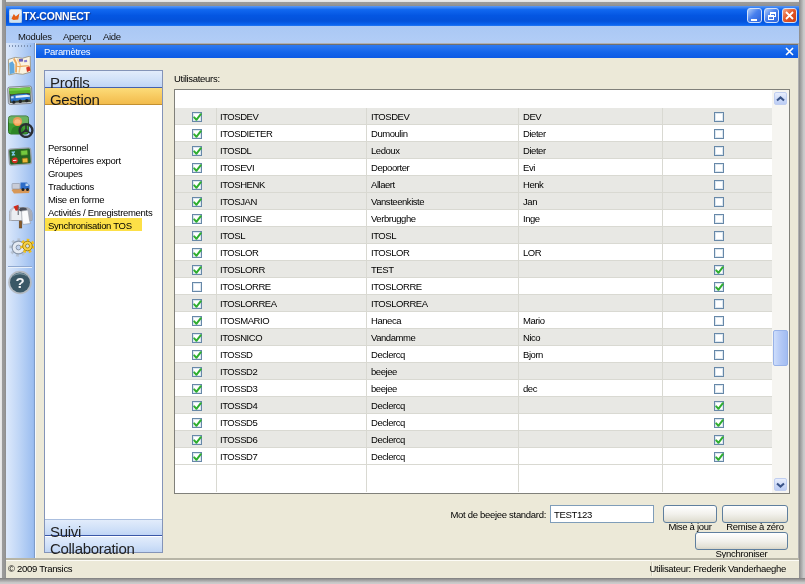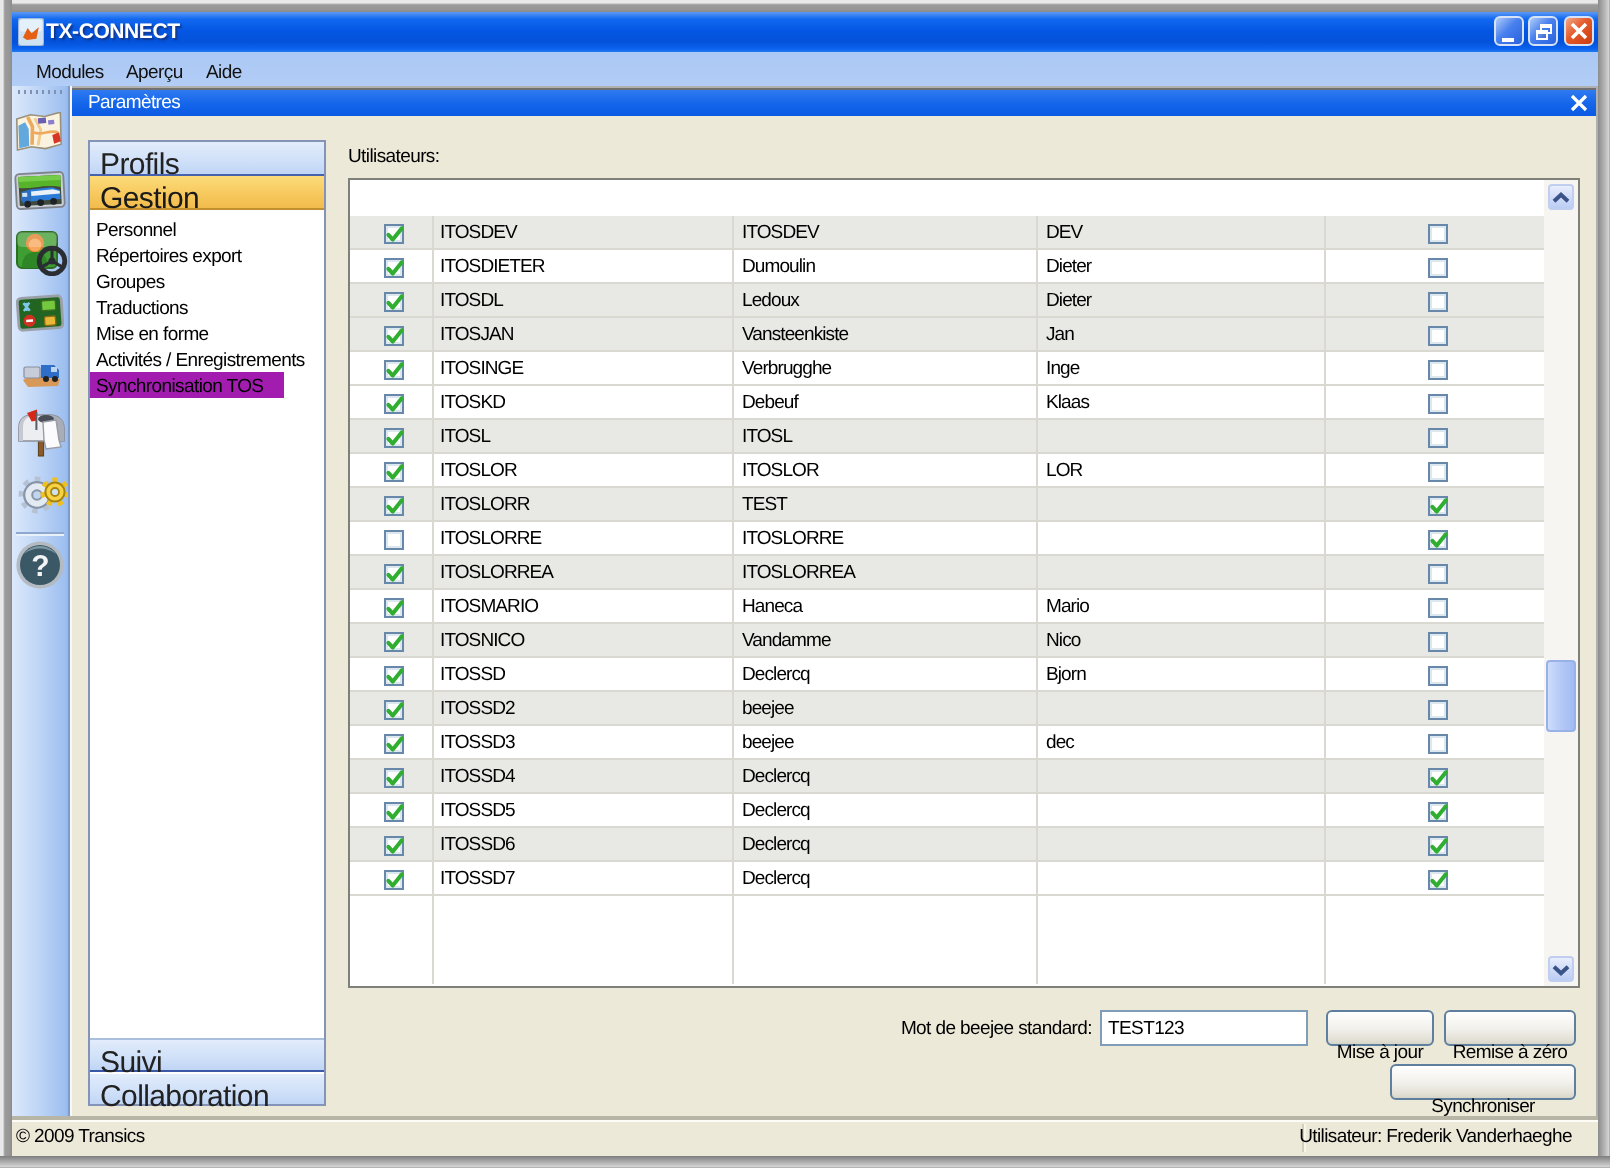--- a/index.html
+++ b/index.html
@@ -38,22 +38,22 @@
 
 #pwin-header { left:36px; top:44px; width:762px; height:14px; background:linear-gradient(180deg,#2e7af0 0%,#1465ea 55%,#0c5ae4 100%); border-top:1px solid #707070; }
 #pwin-title { left:44px; top:46px; color:#fff; font-size:9.5px; }
 #pwin-body { left:36px; top:58px; width:762px; height:502px; background:#ece9d8; }
 
 
 #lpanel { left:44px; top:70px; width:119px; height:483px; background:#fff; border:1px solid #8494b8; }
 .phdr { left:45px; width:117px; height:17px; color:#222; padding:3px 0 0 5px; font-size:15px; }
 #hdr-profils { top:71px; background:linear-gradient(180deg,#e2ecfb 0%,#cfe0f8 60%,#c0d5f5 100%); border-bottom:1px solid #4662ac; }
 #hdr-gestion { top:88px; background:linear-gradient(180deg,#fcdc79 0%,#f7c95f 55%,#f2bc4c 100%); border-bottom:1px solid #c39030; color:#1a1a1a; }
-.pitem { left:45px; width:97px; height:13px; padding:2px 0 0 3px; }
-#sel-item { background:#a21caf; }
+.pitem { left:45px; width:97px; height:13px; padding:2px 0 0 3px;margin-top:32px; }
+#sel-item { background:#fde047; }
 #hdr-suivi { top:519px; background:linear-gradient(180deg,#e2ecfb 0%,#cfe0f8 60%,#c0d5f5 100%); border-top:1px solid #aabede; border-bottom:1px solid #3a57a8; height:17px; }
 #hdr-collab { top:537px; background:linear-gradient(180deg,#e2ecfb 0%,#cfe0f8 60%,#c0d5f5 100%); height:15px; }
 
 
 #lbl-utilisateurs { left:174px; top:73px; }
 #table { left:174px; top:89px; width:616px; height:405px; border:1px solid #80807a; background:#fff; overflow:hidden; }
 #thead { position:absolute; left:0; top:0; width:614px; height:18px; background:linear-gradient(180deg,#f6f5f0 0%,#eeede5 55%,#e2e0d2 100%); border-bottom:1px solid #9e9c8e; }
 .th { position:absolute; top:3.5px; color:#000; white-space:nowrap; }
 .thsep { position:absolute; top:1px; width:1px; height:16px; background:#cbc9ba; box-shadow:1px 0 0 #fbfaf6; }
 
@@ -257,51 +257,62 @@
         <div class="cb cb1 on">
           <svg width="11" height="11" viewBox="0 0 11 11">
             <path d="M2.2 5.4 L4.4 7.8 L8.8 2.2" stroke="#2fae2f" stroke-width="2" fill="none" stroke-linecap="round" stroke-linejoin="round"></path>
           </svg>
         </div>
         <div class="cell c1">ITOSDL</div>
         <div class="cell c2">Ledoux</div>
         <div class="cell c3">Dieter</div>
         <div class="cb cb2"></div>
       </div>
+      <div class="row w">
+        <div class="cb cb1 on">
+          <svg width="11" height="11" viewBox="0 0 11 11">
+            <path d="M2.2 5.4 L4.4 7.8 L8.8 2.2" stroke="#2fae2f" stroke-width="2" fill="none" stroke-linecap="round" stroke-linejoin="round"></path>
+          </svg>
+        </div>
+        <div class="cell c1">ITOSEVI</div>
+        <div class="cell c2">Depoorter</div>
+        <div class="cell c3">Evi</div>
+        <div class="cb cb2"></div>
+      </div>
+      <div class="row g">
+        <div class="cb cb1 on">
+          <svg width="11" height="11" viewBox="0 0 11 11">
+            <path d="M2.2 5.4 L4.4 7.8 L8.8 2.2" stroke="#2fae2f" stroke-width="2" fill="none" stroke-linecap="round" stroke-linejoin="round"></path>
+          </svg>
+        </div>
+        <div class="cell c1">ITOSHENK</div>
+        <div class="cell c2">Allaert</div>
+        <div class="cell c3">Henk</div>
+        <div class="cb cb2"></div>
+      </div>
       <div class="row g">
         <div class="cb cb1 on">
           <svg width="11" height="11" viewBox="0 0 11 11">
             <path d="M2.2 5.4 L4.4 7.8 L8.8 2.2" stroke="#2fae2f" stroke-width="2" fill="none" stroke-linecap="round" stroke-linejoin="round"></path>
           </svg>
         </div>
         <div class="cell c1">ITOSJAN</div>
         <div class="cell c2">Vansteenkiste</div>
         <div class="cell c3">Jan</div>
         <div class="cb cb2"></div>
       </div>
       <div class="row w">
         <div class="cb cb1 on">
           <svg width="11" height="11" viewBox="0 0 11 11">
             <path d="M2.2 5.4 L4.4 7.8 L8.8 2.2" stroke="#2fae2f" stroke-width="2" fill="none" stroke-linecap="round" stroke-linejoin="round"></path>
           </svg>
         </div>
         <div class="cell c1">ITOSINGE</div>
         <div class="cell c2">Verbrugghe</div>
         <div class="cell c3">Inge</div>
-        <div class="cb cb2"></div>
-      </div>
-      <div class="row w">
-        <div class="cb cb1 on">
-          <svg width="11" height="11" viewBox="0 0 11 11">
-            <path d="M2.2 5.4 L4.4 7.8 L8.8 2.2" stroke="#2fae2f" stroke-width="2" fill="none" stroke-linecap="round" stroke-linejoin="round"></path>
-          </svg>
-        </div>
-        <div class="cell c1">ITOSKD</div>
-        <div class="cell c2">Debeuf</div>
-        <div class="cell c3">Klaas</div>
         <div class="cb cb2"></div>
       </div>
       <div class="row g">
         <div class="cb cb1 on">
           <svg width="11" height="11" viewBox="0 0 11 11">
             <path d="M2.2 5.4 L4.4 7.8 L8.8 2.2" stroke="#2fae2f" stroke-width="2" fill="none" stroke-linecap="round" stroke-linejoin="round"></path>
           </svg>
         </div>
         <div class="cell c1">ITOSL</div>
         <div class="cell c2">ITOSL</div>

